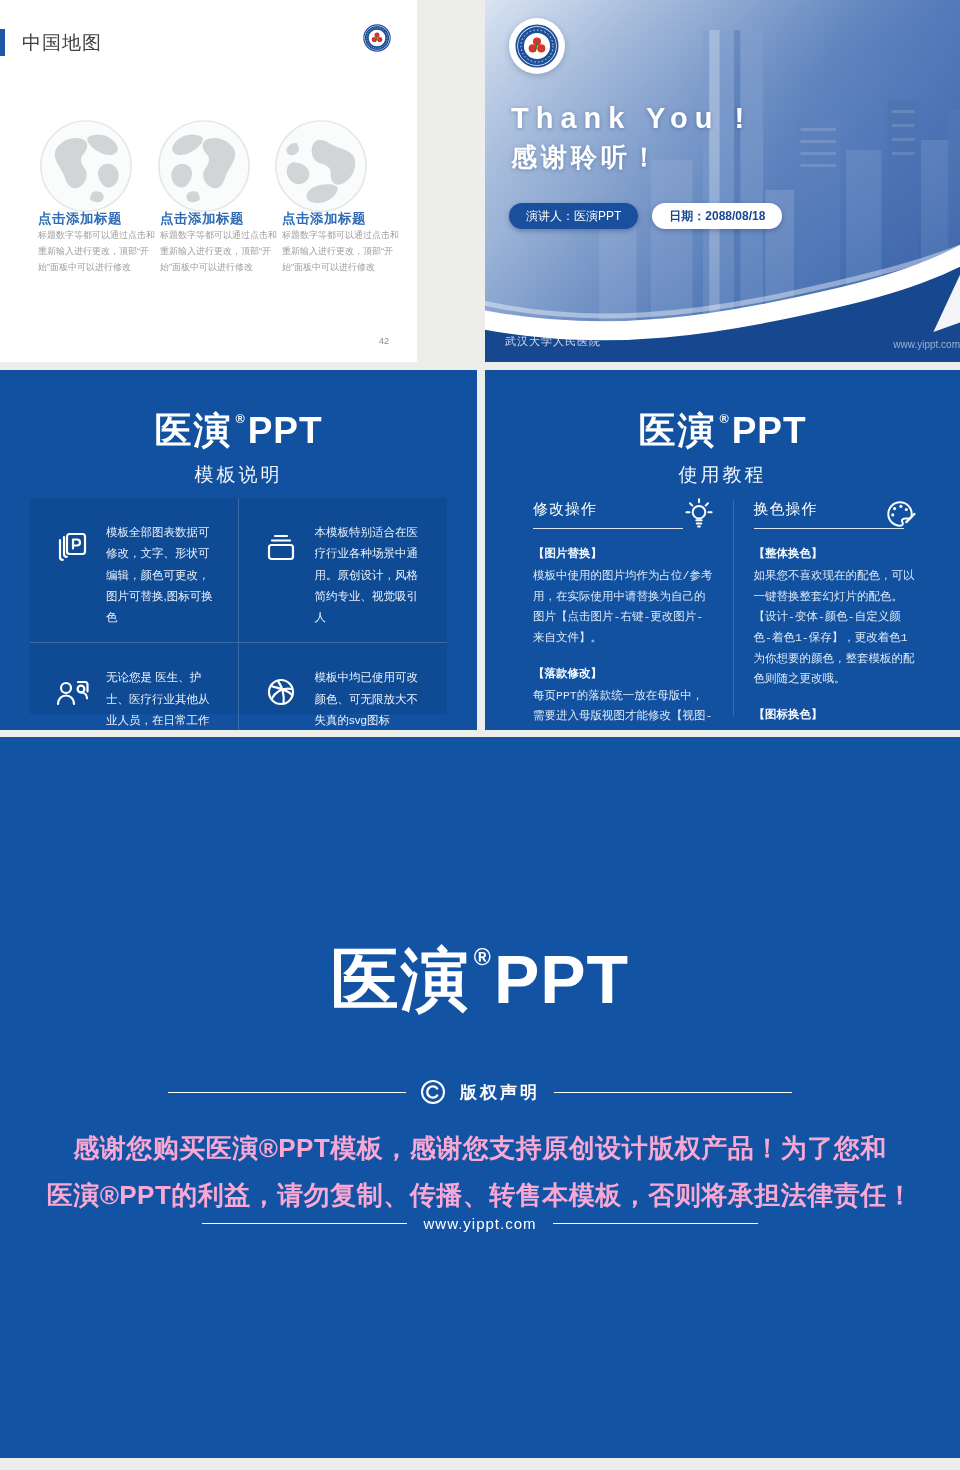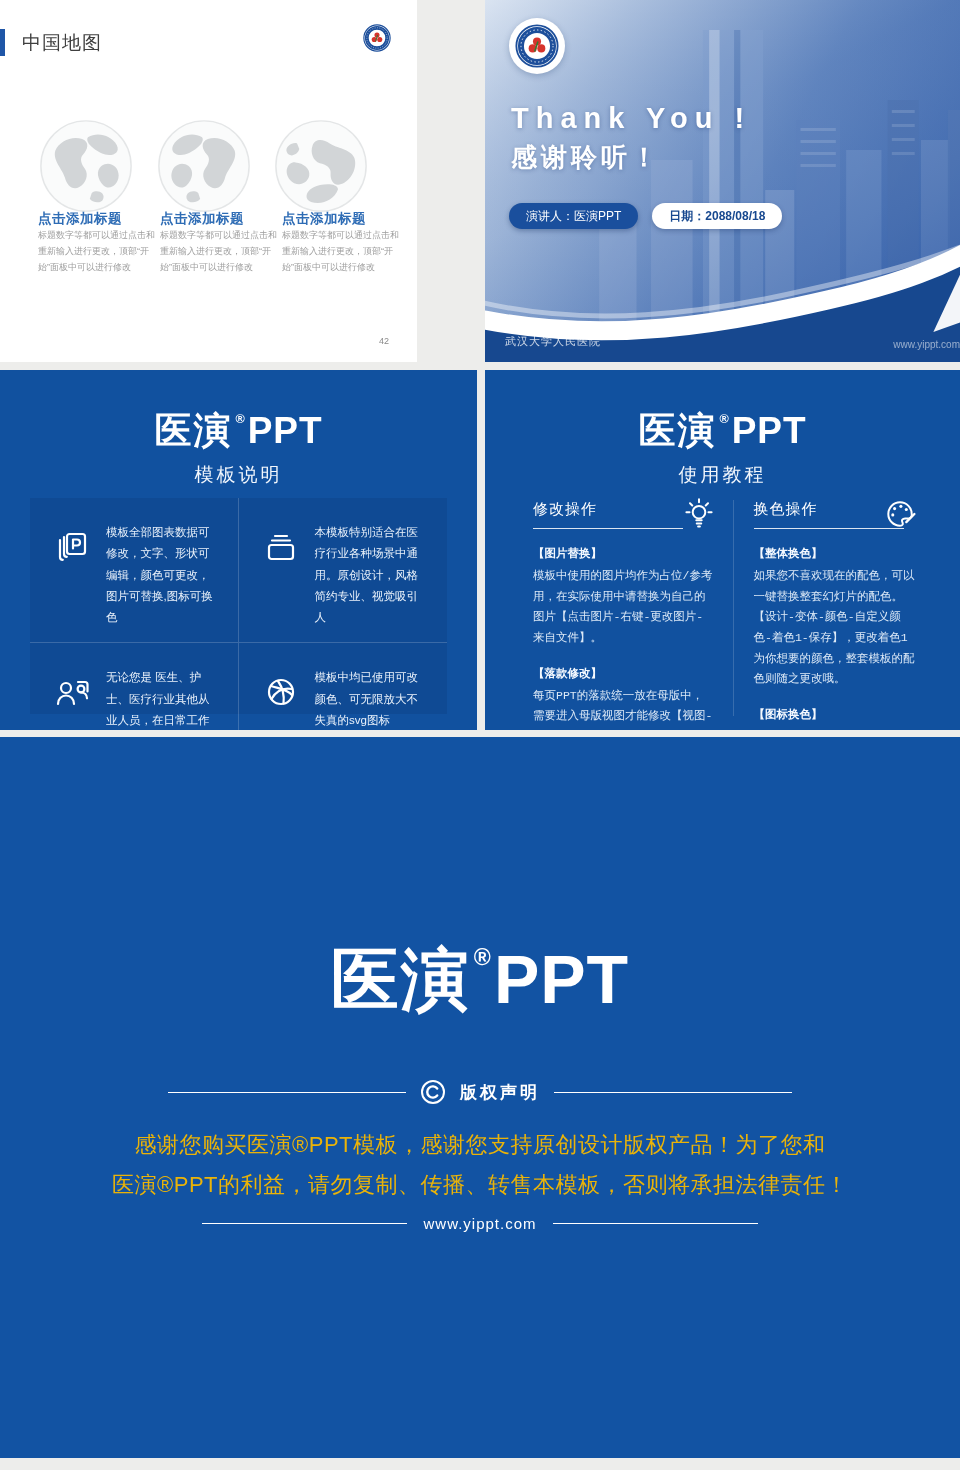--- a/index.html
+++ b/index.html
@@ -78,21 +78,21 @@
   .tut-body { font-size:11.5px; line-height:1.8; color:#dcE9f7; color:#dce9f7; }
 
   
   .copy-logo { position:absolute; left:0; right:0; top:208px; text-align:center; }
   .copy-logo .brand { font-size:68px; }
   .copy-head { position:absolute; left:0; right:0; top:342px; display:flex; align-items:center; justify-content:center; gap:14px; }
   .copy-head .rule { width:238px; height:1px; background:#fff; }
   .copy-head .ctext { font-size:17px; font-weight:700; letter-spacing:3px; }
   .c-icon { width:26px; height:26px; }
   .copy-body { position:absolute; left:0; right:0; top:388px; text-align:center; }
-  .copy-body p { font-size:22px; font-weight:400; line-height:1.8; letter-spacing:0.5px; color:#eab308; }
+  .copy-body p { font-size:26px; font-weight:700; line-height:1.8; letter-spacing:0.5px; color:#f9a8d4; }
   .site-row { position:absolute; left:0; right:0; top:478px; display:flex; align-items:center; justify-content:center; gap:16px; }
   .site-row .rule { width:205px; height:1px; background:#fff; }
   .site-row .site { font-size:15px; letter-spacing:1px; color:#fff; }
 
   svg.lineicon { stroke:#fff; fill:none; stroke-width:2.2; stroke-linecap:round; stroke-linejoin:round; }
 </style>
 </head>
 <body>
 
 <div class="page">

